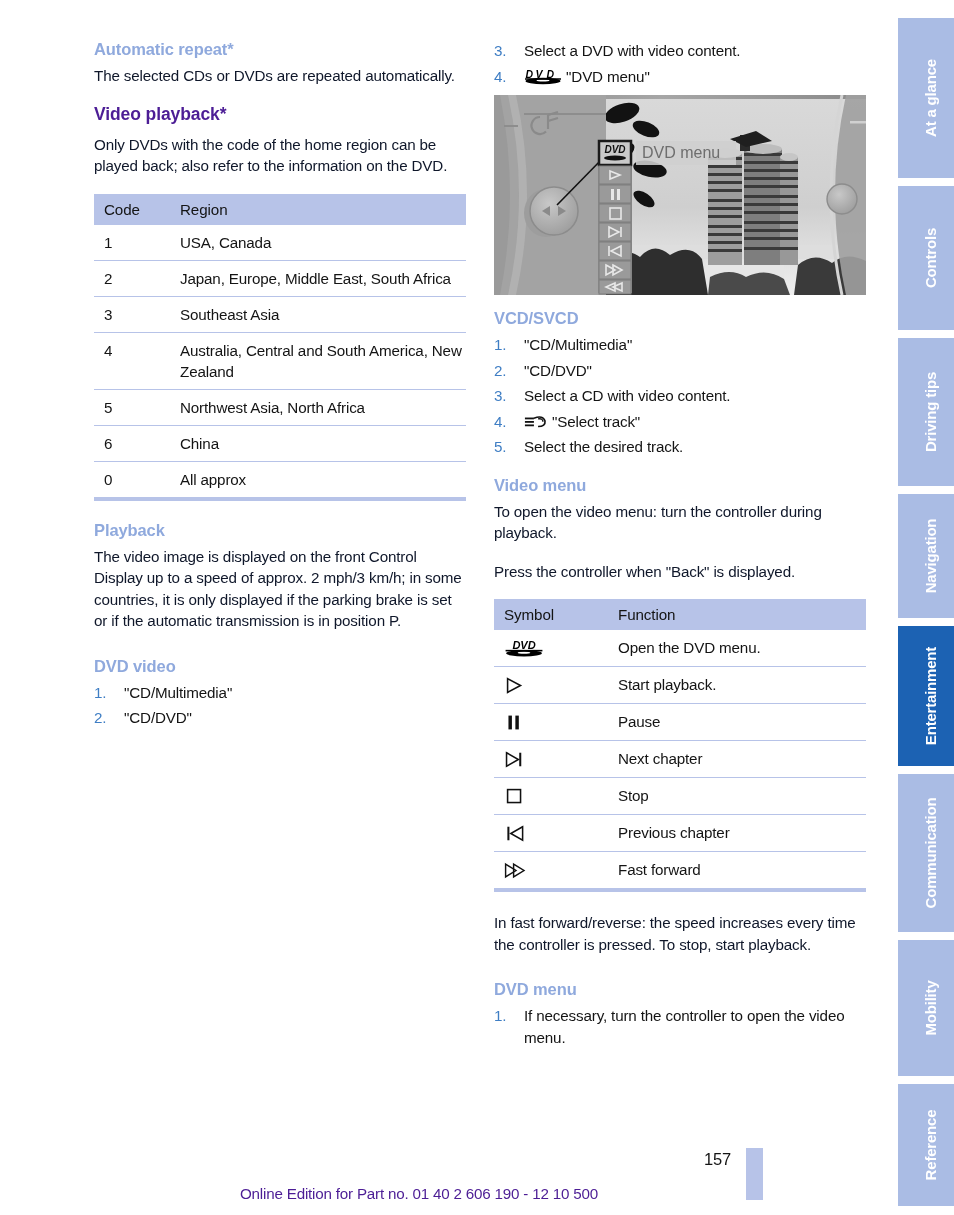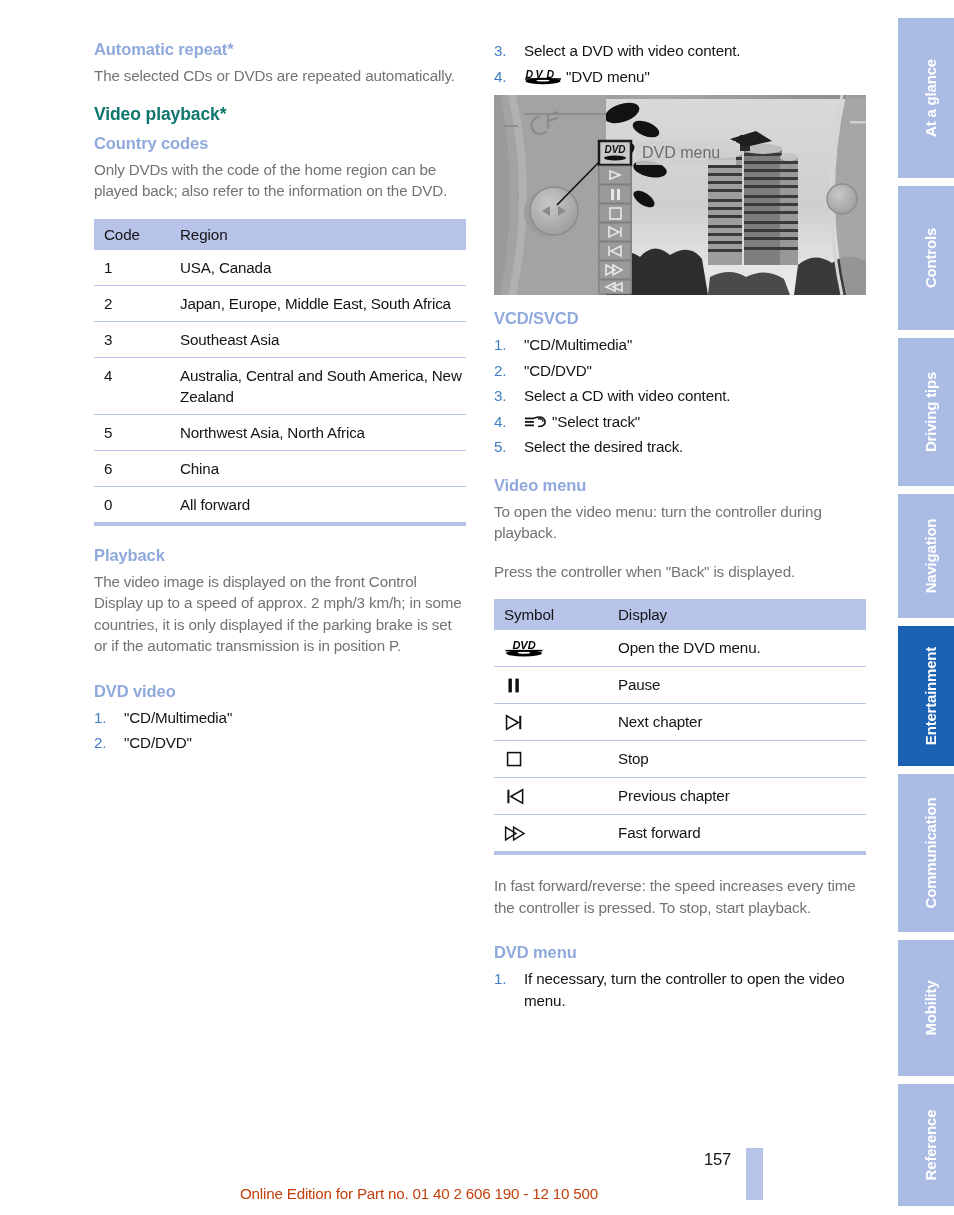--- a/index.html
+++ b/index.html
@@ -34,37 +34,37 @@
     top: 0;
     width: 372px;
   }
   .col-left  { left: 0px; }
   .col-right { left: 400px; }
 
   
   .h2 {
     font-size: 17.5px;
     font-weight: bold;
-    color: #0f766e;
+    color: #4c1d95;
     margin: 0 0 9px 0;
     letter-spacing: -0.1px;
   }
   .h3 {
     font-size: 16.5px;
     font-weight: bold;
     color: #8fa9dd;
     margin: 0 0 6px 0;
     letter-spacing: -0.1px;
   }
 
   p.body {
     font-size: 15.2px;
     line-height: 21.5px;
     margin: 0 0 17px 0;
-    color: #737373;
+    color: #0f172a;
     letter-spacing: -0.15px;
   }
   .gap-lg { height: 20px; }
   .gap-md { height: 14px; }
   .gap-sm { height: 8px; }
 
   
   ol.steps {
     list-style: none;
     margin: 0;
@@ -191,39 +191,38 @@
     top: -2px;
     width: 17px;
     height: 52px;
     background: #b7c3e8;
   }
   .edition {
     position: absolute;
     left: 232px;
     top: 35px;
     font-size: 15.2px;
-    color: #c2410c;
+    color: #4c1d95;
     letter-spacing: -0.2px;
   }
 </style>
 </head>
 <body>
 
 <div class="page">
 
   <div class="columns">
 
     <div class="col col-left">
 
       <h3 class="h3">Automatic repeat*</h3>
       <p class="body">The selected CDs or DVDs are repeated automatically.</p>
 
       <h2 class="h2">Video playback*</h2>
 
-      <h3 class="h3">Country codes</h3>
       <p class="body">Only DVDs with the code of the home region can be played back; also refer to the information on the DVD.</p>
 
       <table class="manual">
         <thead>
           <tr>
             <th class="tbl-code">Code</th>
             <th>Region</th>
           </tr>
         </thead>
         <tbody>
@@ -246,21 +245,21 @@
           <tr>
             <td class="tbl-code">5</td>
             <td>Northwest Asia, North Africa</td>
           </tr>
           <tr>
             <td class="tbl-code">6</td>
             <td>China</td>
           </tr>
           <tr>
             <td class="tbl-code">0</td>
-            <td>All forward</td>
+            <td>All approx</td>
           </tr>
         </tbody>
       </table>
 
       <div class="gap-lg"></div>
 
       <h3 class="h3">Playback</h3>
       <p class="body">The video image is displayed on the front Control Display up to a speed of approx. 2 mph/3 km/h; in some countries, it is only displayed if the parking brake is set or if the automatic transmission is in position P.</p>
 
       <div class="gap-sm"></div>
@@ -516,41 +515,51 @@
       <div class="gap-md"></div>
 
       <h3 class="h3">Video menu</h3>
       <p class="body">To open the video menu: turn the controller during playback.</p>
       <p class="body">Press the controller when "Back" is displayed.</p>
 
       <table class="manual">
         <thead>
           <tr>
             <th class="tbl-sym">Symbol</th>
-            <th>Display</th>
+            <th>Function</th>
           </tr>
         </thead>
         <tbody>
           <tr>
             <td class="tbl-sym">
               <span class="symcell">
                 <svg viewBox="0 0 76 34" width="40" height="18" aria-hidden="true">
                   <ellipse cx="38" cy="27" rx="34" ry="6" fill="#000"></ellipse>
                   <ellipse cx="38" cy="26" rx="12" ry="2" fill="#fff"></ellipse>
                   <text x="38" y="19" text-anchor="middle" font-family="Liberation Sans, sans-serif" font-size="21" font-weight="bold" font-style="italic" fill="#000">DVD</text>
                   <rect x="3" y="20.5" width="70" height="3" fill="#000"></rect>
                 </svg>
               </span>
             </td>
             <td>Open the DVD menu.</td>
           </tr>
           <tr>
             <td class="tbl-sym">
               <span class="symcell">
                 <svg viewBox="0 0 24 22" width="21" height="19" aria-hidden="true">
+                  <polygon points="4,3 19,11 4,19" fill="none" stroke="#111" stroke-width="1.8"></polygon>
+                </svg>
+              </span>
+            </td>
+            <td>Start playback.</td>
+          </tr>
+          <tr>
+            <td class="tbl-sym">
+              <span class="symcell">
+                <svg viewBox="0 0 24 22" width="21" height="19" aria-hidden="true">
                   <rect x="5" y="3" width="4" height="16" fill="#111"></rect>
                   <rect x="13" y="3" width="4" height="16" fill="#111"></rect>
                 </svg>
               </span>
             </td>
             <td>Pause</td>
           </tr>
           <tr>
             <td class="tbl-sym">
               <span class="symcell">

